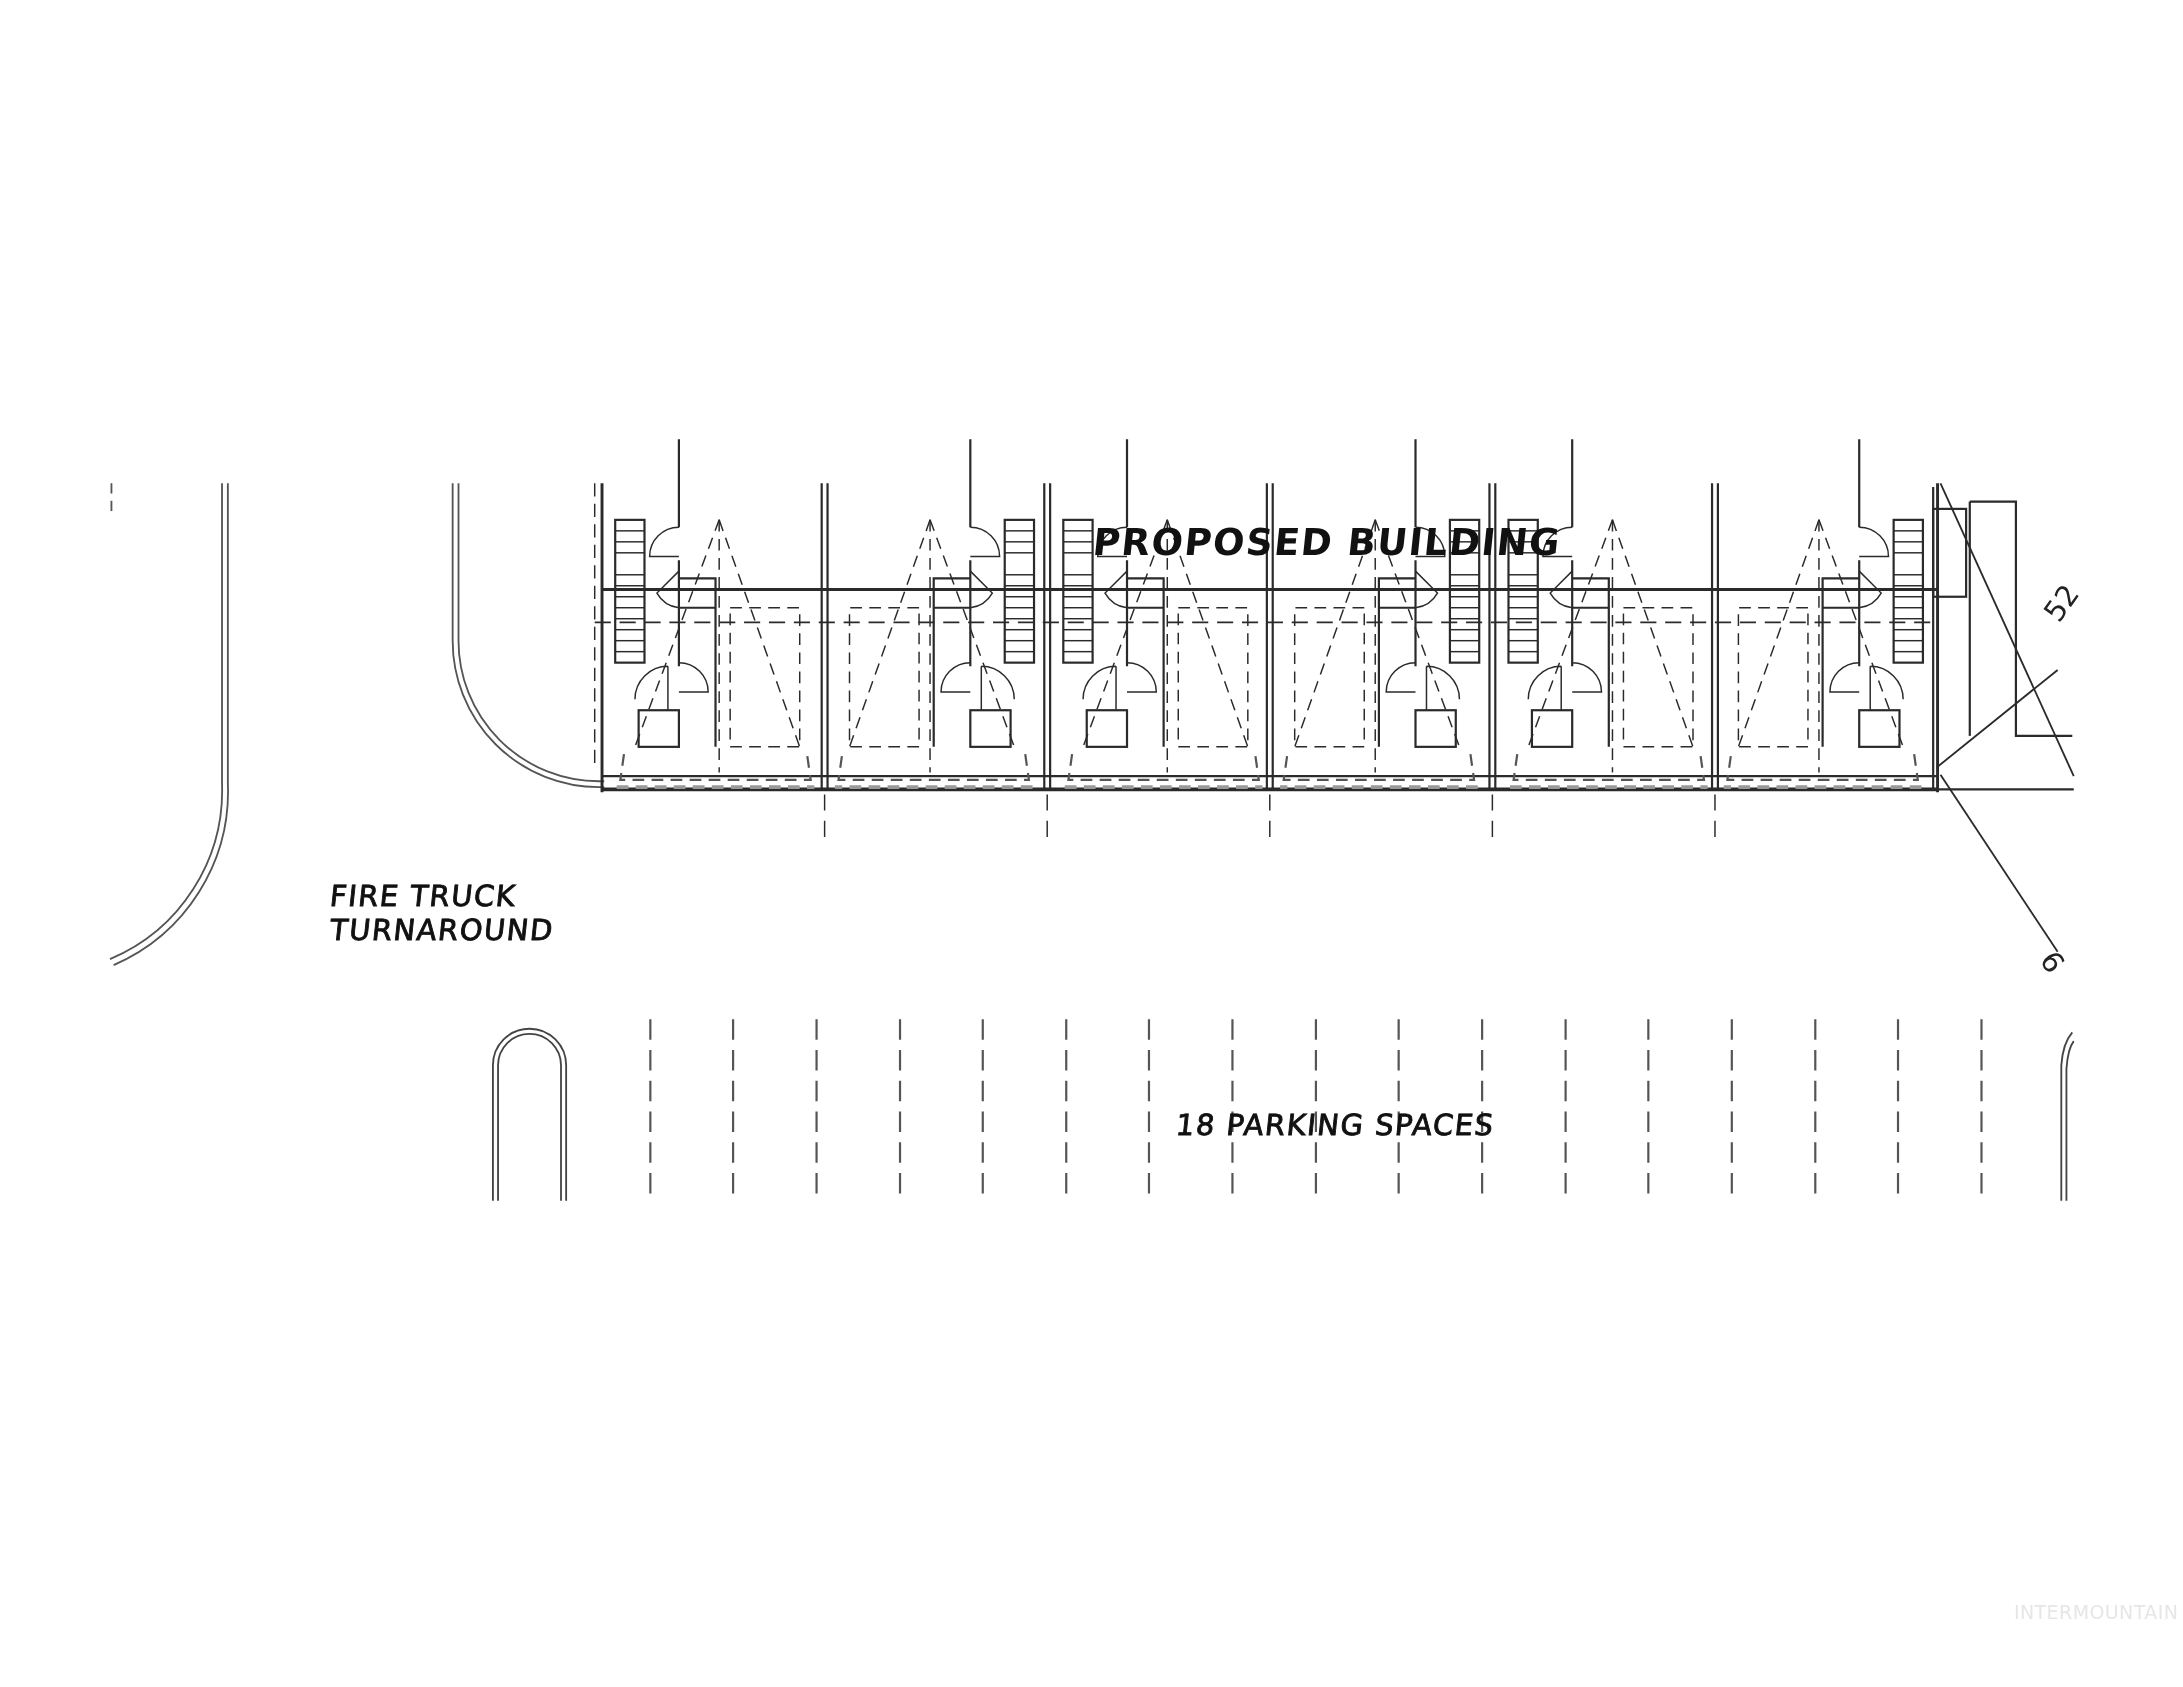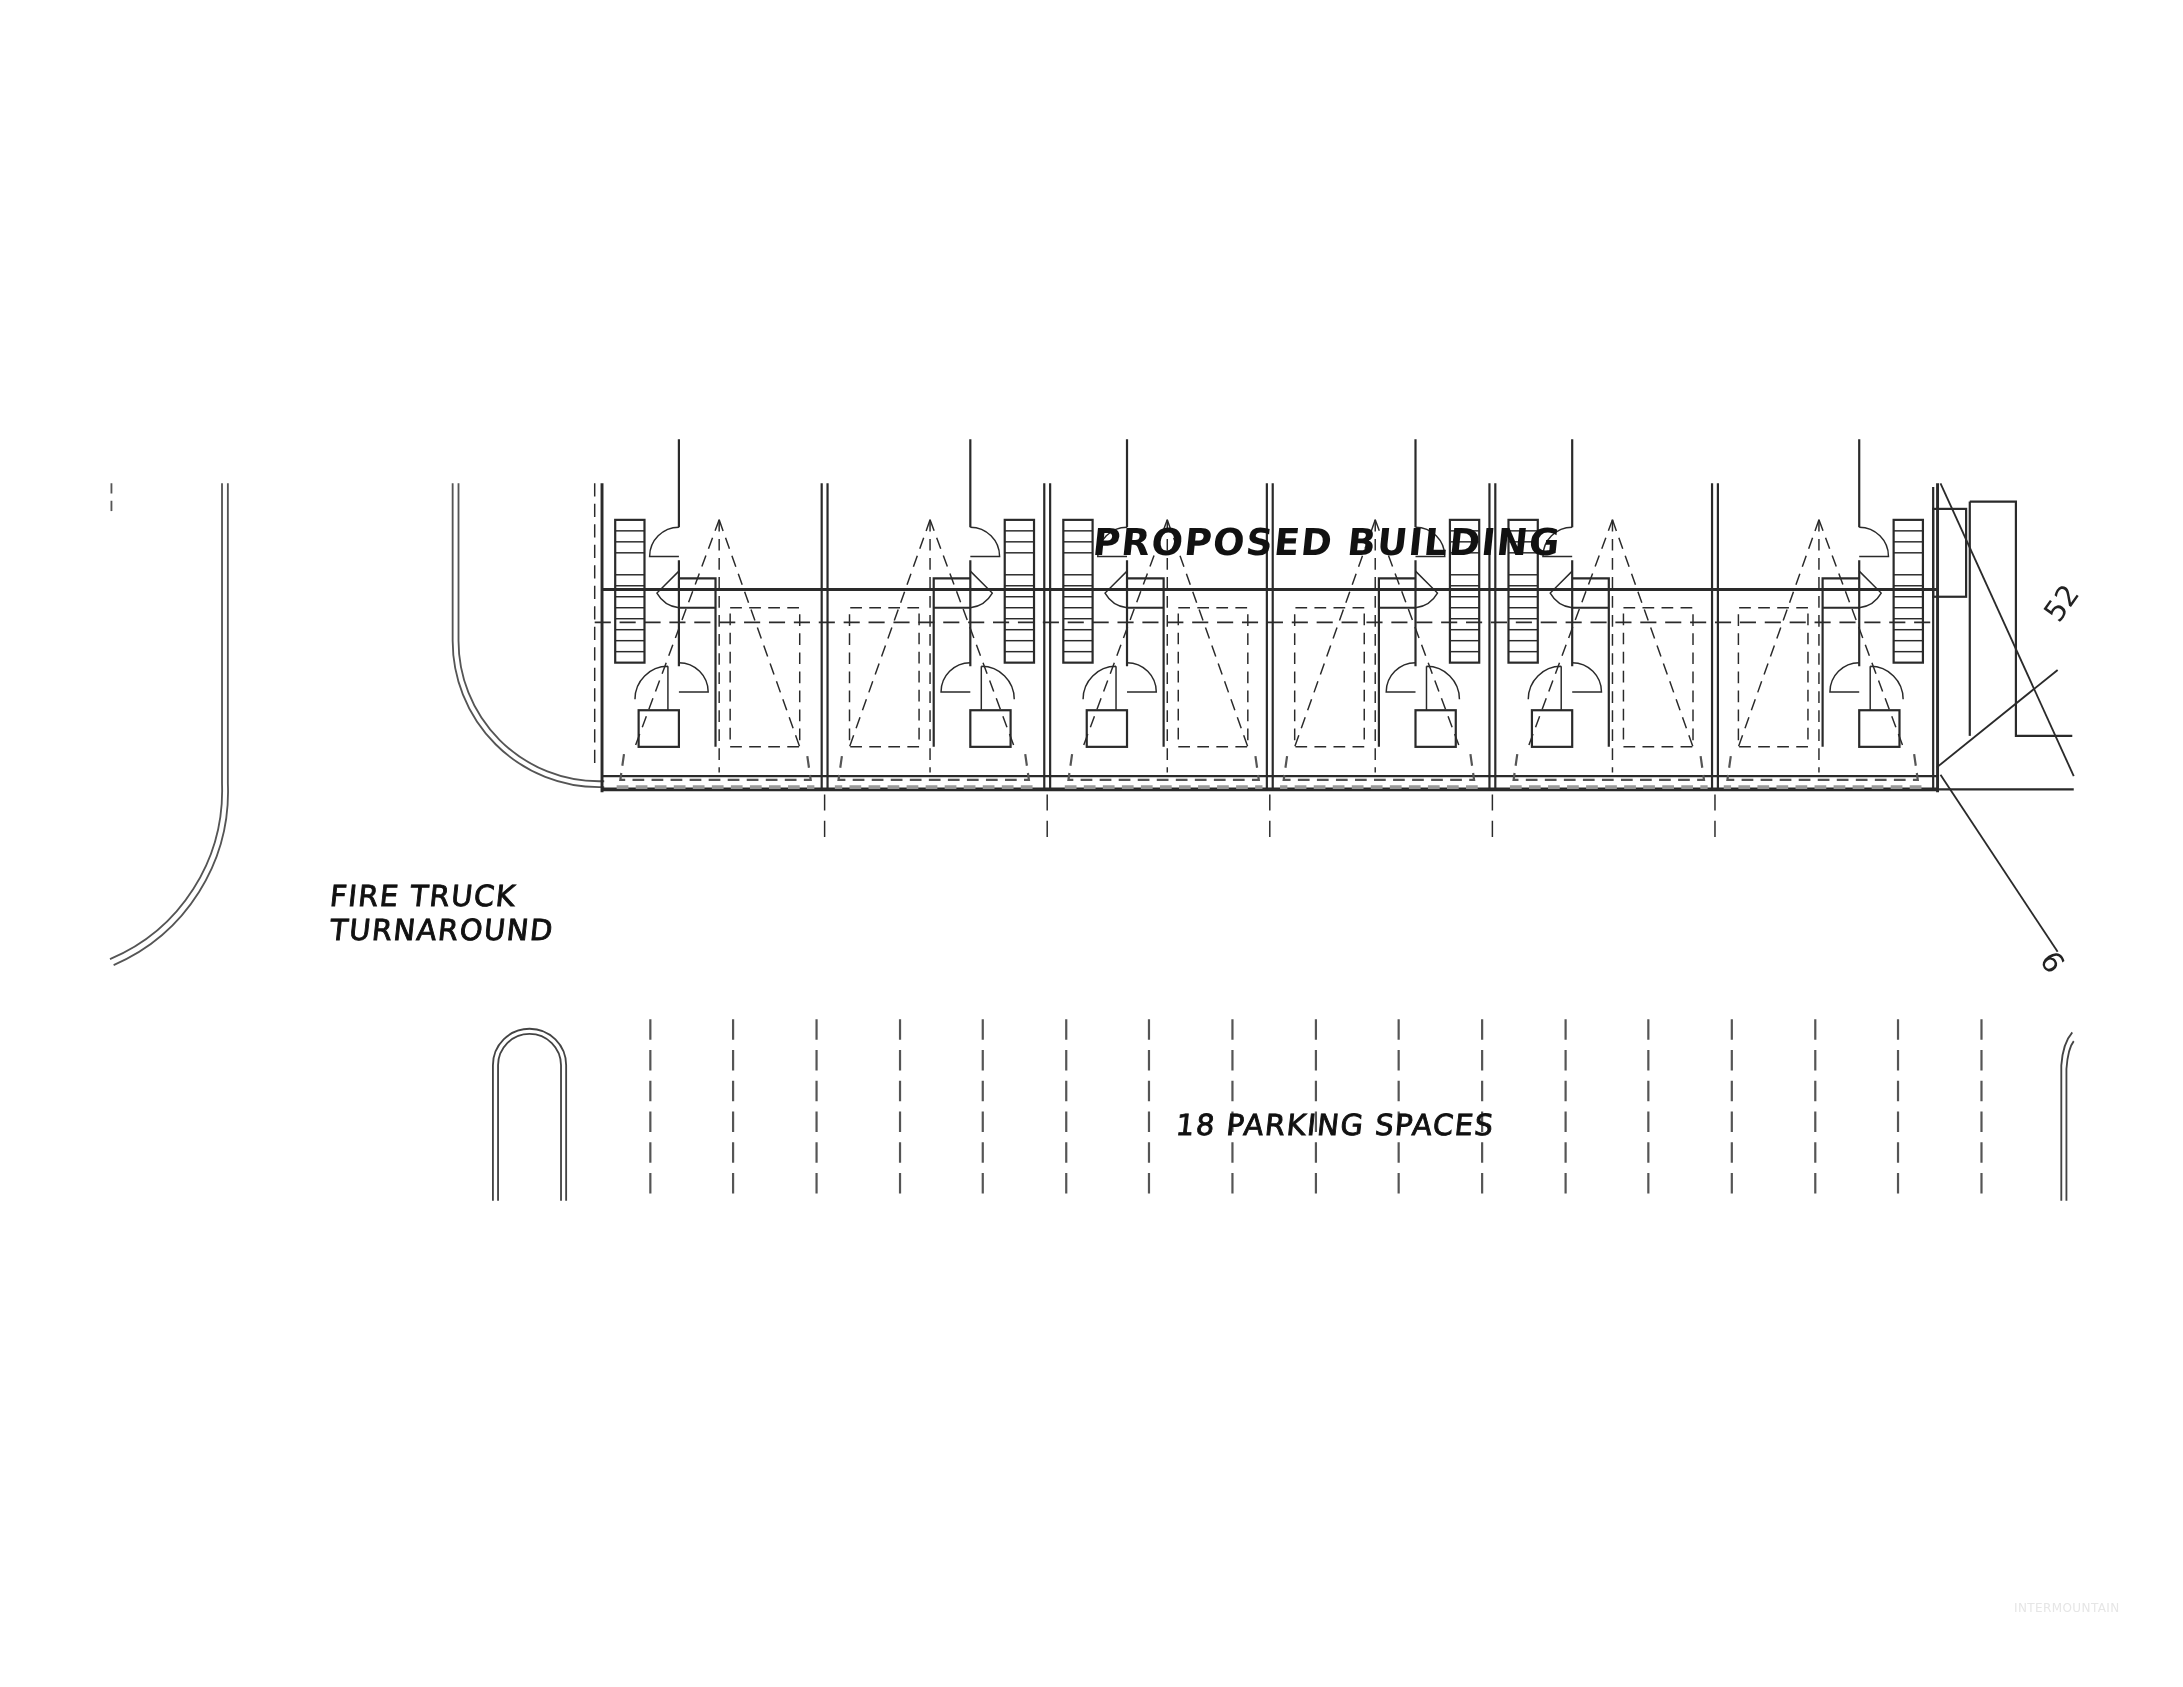--- a/index.html
+++ b/index.html
@@ -16,21 +16,21 @@
     }
     .lbl-building { left: 1093px; top: 521px; font-size: 37px; }
     .lbl-fire1 { left: 330px; top: 879px; font-size: 29px; line-height: 34px; font-weight: normal; -webkit-text-stroke: 0.9px #111; }
     .lbl-fire2 { left: 330px; top: 913px; font-size: 29px; line-height: 34px; font-weight: normal; -webkit-text-stroke: 0.9px #111; }
     .lbl-parking { left: 1176px; top: 1108px; font-size: 29px; font-weight: normal; -webkit-text-stroke: 0.9px #111; }
     .dim { position: absolute; font-family: "DejaVu Sans", sans-serif; font-size: 29px; color: #222; }
     .dim-1 { left: 2043px; top: 586px; transform: rotate(-55deg); }
     .dim-2 { left: 2043px; top: 945px; transform: rotate(55deg); }
     .watermark {
       position: absolute; left: 2014px; top: 1601px;
-      font-family: "DejaVu Sans", sans-serif; font-size: 12px;
+      font-family: "DejaVu Sans", sans-serif; font-size: 19px;
       color: #e6e6e6; letter-spacing: 0.4px;
     }
   </style>
 </head>
 <body>
 
 <svg id="plan-svg" viewBox="0 0 2981 2304" xmlns="http://www.w3.org/2000/svg">
   <defs>
     <g id="unit">
 

